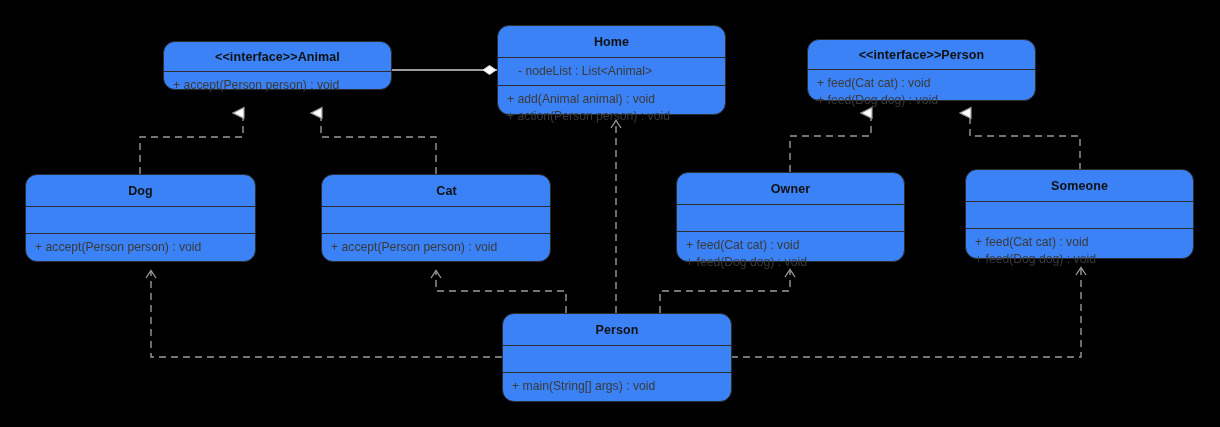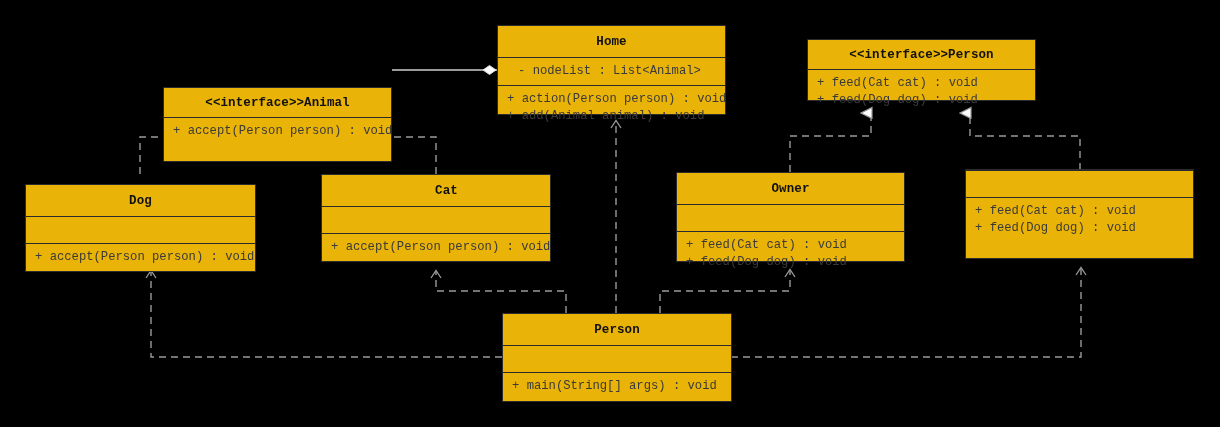--- a/index.html
+++ b/index.html
@@ -6,25 +6,24 @@
   #canvas{
     position:relative;
     width:1220px;height:427px;
     background:#000000;
     overflow:hidden;
     font-family:"Liberation Sans","DejaVu Sans",sans-serif;
   }
   svg#edges{position:absolute;left:0;top:0;width:1220px;height:427px;}
   .uml-class{
     position:absolute;
-    background:#eab308;
+    background:#3b82f6;
     border:1.6px solid #2b2b2b;
     box-sizing:border-box;
-    border-radius:1px;
-    font-family:Liberation Mono, monospace;
+    border-radius:12px;
   }
   .cname{
     text-align:center;
     font-weight:bold;
     font-size:12.5px;
     color:#111111;
     box-sizing:border-box;
     display:flex;align-items:center;justify-content:center;
     letter-spacing:0.1px;
     white-space:nowrap;
@@ -97,51 +96,51 @@
 
     <g>
       <path d="M660,313 L660,291 L790,291 L790,270" fill="none" stroke="#9a9a9a" stroke-width="1.4" stroke-dasharray="7,5" marker-end="url(#m-arrow)"></path>
     </g>
 
     <g>
       <path d="M731,357 L1081,357 L1081,268" fill="none" stroke="#9a9a9a" stroke-width="1.4" stroke-dasharray="7,5" marker-end="url(#m-arrow)"></path>
     </g>
   </svg>
 
-  <div class="uml-class" style="left:163px;top:41px;width:229px;height:75px;margin-top:46px;">
+  <div class="uml-class" style="left:163px;top:41px;width:229px;height:49px;">
     <div class="cname" style="height:29px;">&lt;&lt;interface&gt;&gt;Animal</div>
     <div class="sep"></div>
     <div class="methods">
       <span class="member">+ accept(Person person) : void</span>
     </div>
   </div>
 
   <div class="uml-class" style="left:497px;top:25px;width:229px;height:90px;">
     <div class="cname" style="height:31px;">Home</div>
     <div class="sep"></div>
     <div class="attrs" style="height:27px;padding-left:20px;">
       <span class="member">- nodeList : List&lt;Animal&gt;</span>
     </div>
     <div class="sep"></div>
     <div class="methods">
+      <span class="member">+ add(Animal animal) : void</span>
       <span class="member">+ action(Person person) : void</span>
-      <span class="member">+ add(Animal animal) : void</span>
     </div>
   </div>
 
   <div class="uml-class" style="left:807px;top:39px;width:229px;height:62px;">
     <div class="cname" style="height:29px;">&lt;&lt;interface&gt;&gt;Person</div>
     <div class="sep"></div>
     <div class="methods">
       <span class="member">+ feed(Cat cat) : void</span>
       <span class="member">+ feed(Dog dog) : void</span>
     </div>
   </div>
 
-  <div class="uml-class" style="left:25px;top:184px;width:231px;height:88px;">
+  <div class="uml-class" style="left:25px;top:174px;width:231px;height:88px;">
     <div class="cname" style="height:31px;">Dog</div>
     <div class="sep"></div>
     <div class="attrs empty" style="height:26px;"></div>
     <div class="sep"></div>
     <div class="methods">
       <span class="member">+ accept(Person person) : void</span>
     </div>
   </div>
 
   <div class="uml-class" style="left:321px;top:174px;width:230px;height:88px;">
@@ -159,20 +158,21 @@
     <div class="sep"></div>
     <div class="attrs empty" style="height:26px;"></div>
     <div class="sep"></div>
     <div class="methods">
       <span class="member">+ feed(Cat cat) : void</span>
       <span class="member">+ feed(Dog dog) : void</span>
     </div>
   </div>
 
   <div class="uml-class" style="left:965px;top:169px;width:229px;height:90px;">
+    <div class="cname" style="height:31px;">Someone</div>
     <div class="sep"></div>
     <div class="attrs empty" style="height:26px;"></div>
     <div class="sep"></div>
     <div class="methods">
       <span class="member">+ feed(Cat cat) : void</span>
       <span class="member">+ feed(Dog dog) : void</span>
     </div>
   </div>
 
   <div class="uml-class" style="left:502px;top:313px;width:230px;height:89px;">

